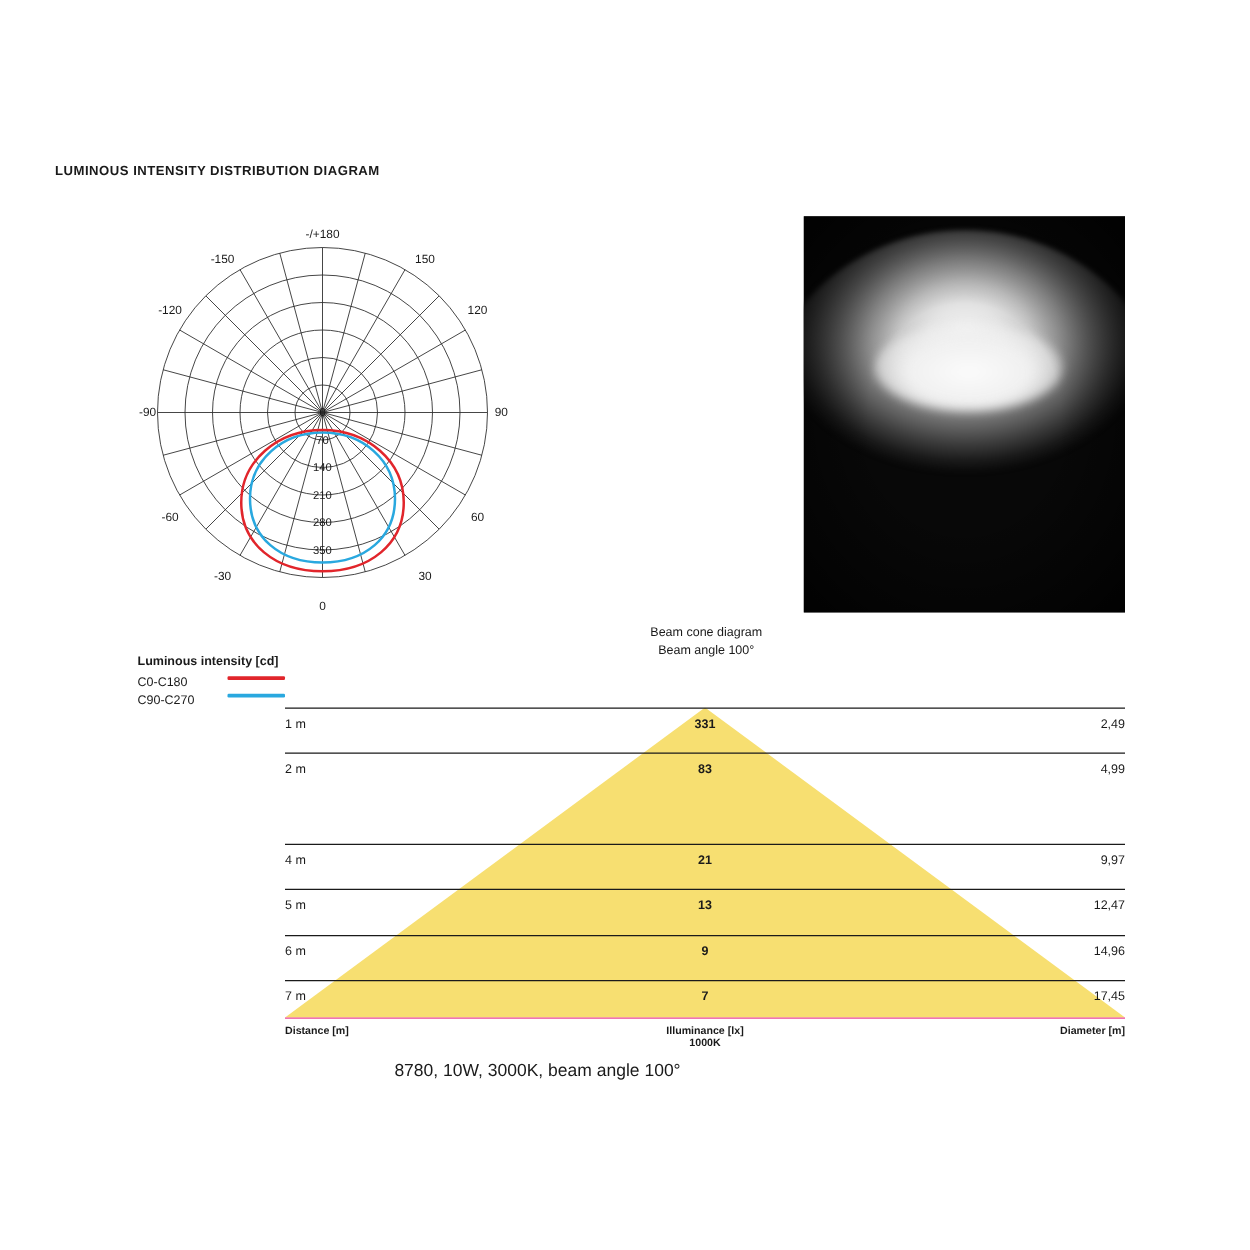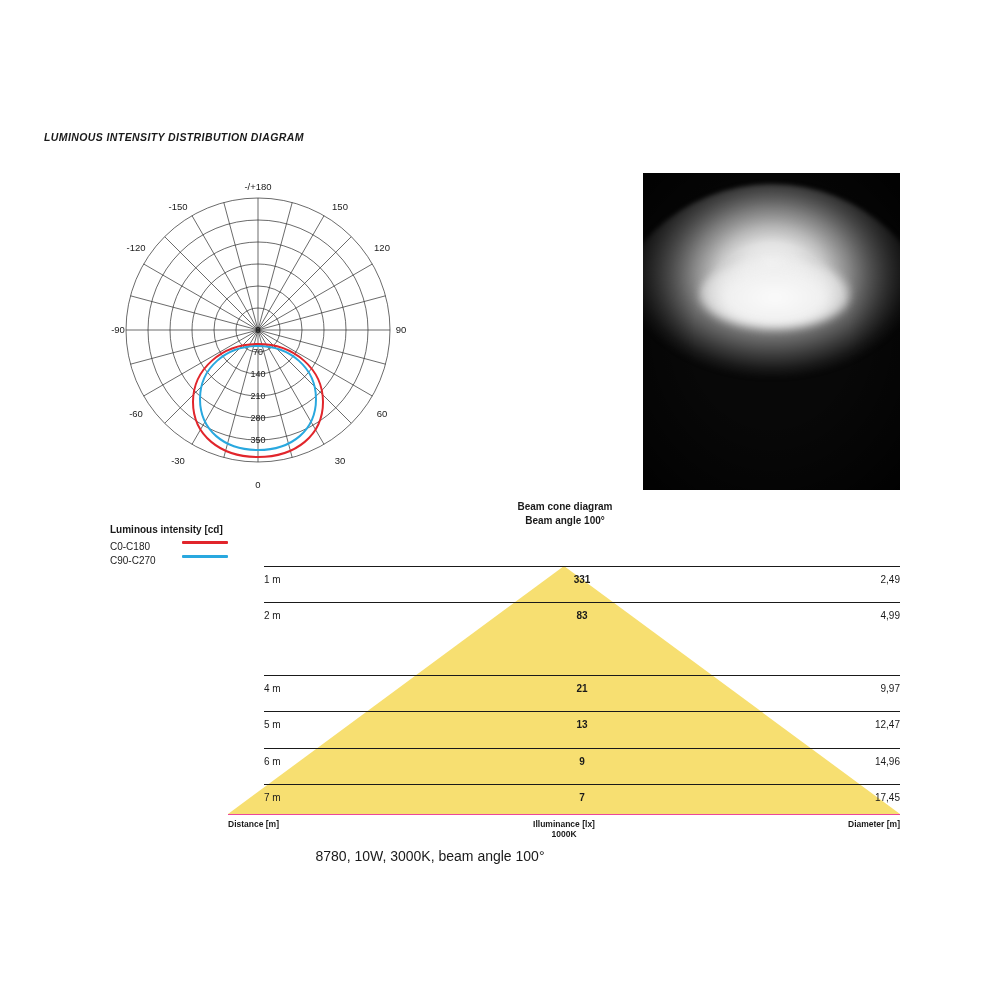--- a/index.html
+++ b/index.html
@@ -22,21 +22,20 @@
 
   
   .section-title {
     position: absolute;
     left: 44px;
     top: 131px;
     font-size: 10.5px;
     font-weight: bold;
     letter-spacing: 0.4px;
     color: #1a1a1a;
-    font-style: italic;
   }
 
   
   .polar-wrap {
     position: absolute;
     left: 70px;
     top: 165px;
     width: 380px;
     height: 330px;
   }
@@ -115,39 +114,38 @@
   }
 
   
   .cone-head {
     position: absolute;
     left: 440px;
     top: 500px;
     width: 250px;
     text-align: center;
     font-size: 10px;
-    font-weight: bold;
+    font-weight: normal;
     line-height: 14px;
   }
 
   .cone {
     position: absolute;
     left: 228px;
     top: 566px;
     width: 672px;
     height: 252px;
   }
   .cone .beam {
     position: absolute;
     inset: 0;
   }
   .cone .rows {
     position: absolute;
     inset: 0;
-    margin-left: 36px;
   }
   .cone-row {
     position: absolute;
     left: 0;
     width: 100%;
     height: 36px;
     border-top: 1px solid #1a1a1a;
   }
   .cone-row .dist {
     position: absolute;

